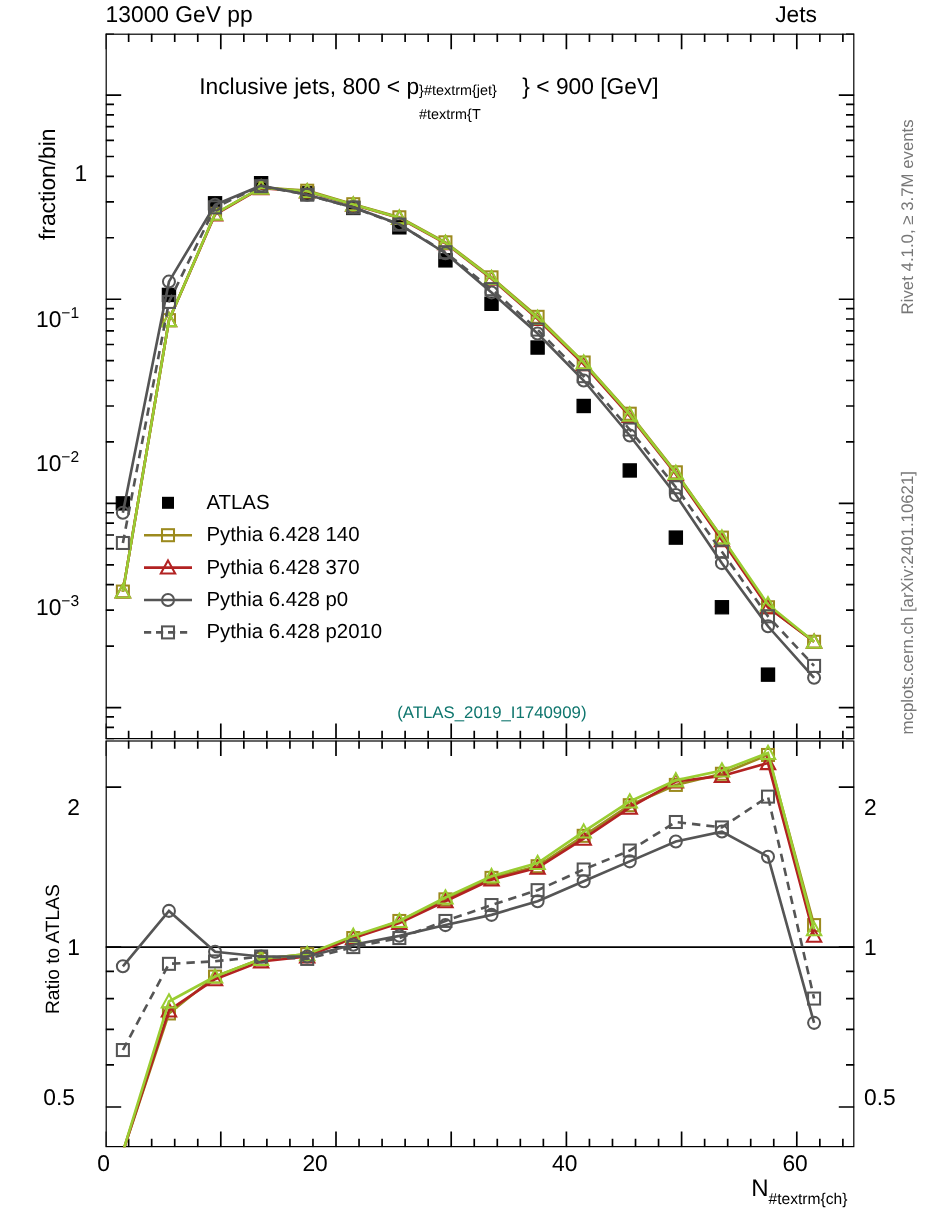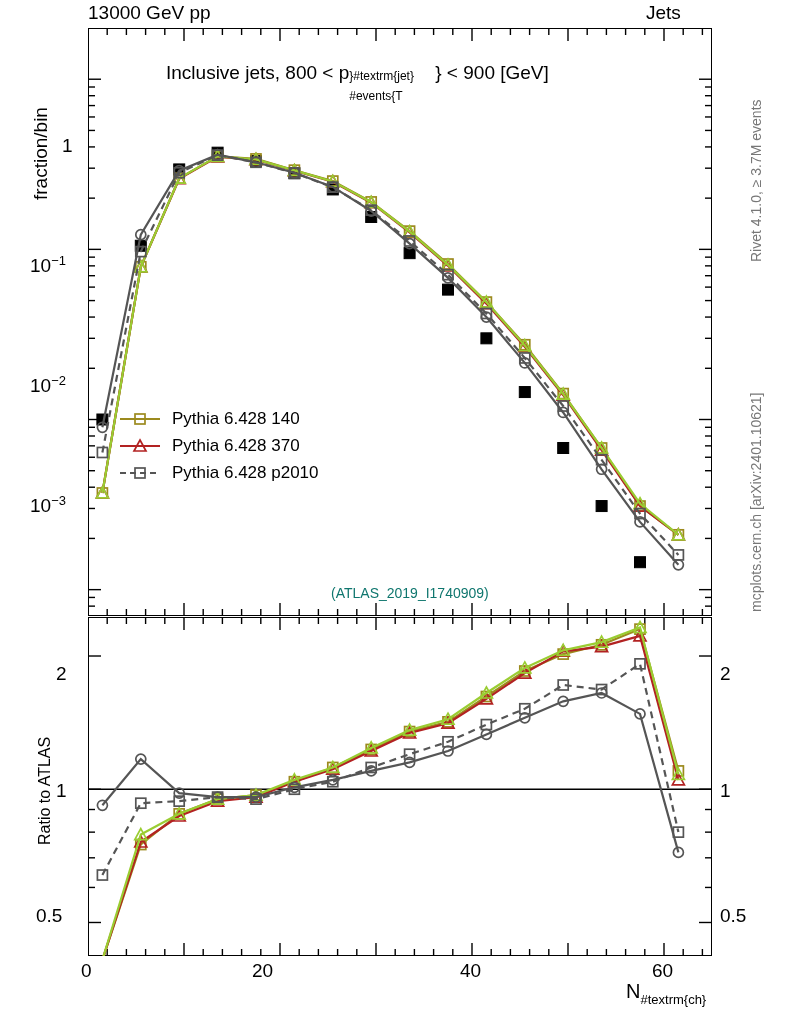--- a/index.html
+++ b/index.html
@@ -40,21 +40,21 @@
 
   <div class="txt rot90 axlbl" style="left:30px;top:200px;">fraction/bin</div>
 
   <div class="txt ticklbl" style="left:62px;top:135px;">1</div>
   <div class="txt ticklbl" style="left:30px;top:253px;">10<sup style="font-size:13px;">−1</sup></div>
   <div class="txt ticklbl" style="left:30px;top:373px;">10<sup style="font-size:13px;">−2</sup></div>
   <div class="txt ticklbl" style="left:30px;top:493px;">10<sup style="font-size:13px;">−3</sup></div>
 
   <div class="txt title" style="left:166px;top:62px;">
     <span>Inclusive jets, 800 &lt; p</span><span style="position:relative;display:inline-block;width:86px;">
-      <span class="sub" style="position:absolute;left:0;top:10px;">#events{T</span>
+      <span class="sub" style="position:absolute;left:0;top:10px;">#textrm{T</span>
       <span class="sub" style="position:absolute;left:0;top:-10px;">}#textrm{jet}</span>
     </span><span>} &lt; 900 [GeV]</span>
   </div>
 
   <div class="txt cap" style="left:331px;top:585px;">(ATLAS_2019_I1740909)</div>
 
   <svg id="mainsvg" style="position:absolute;left:88px;top:28px;" width="624" height="588">
       <g>
         <line x1="0" y1="588" x2="7" y2="588" stroke="#000" stroke-width="1.4"></line>
         <line x1="624" y1="588" x2="617" y2="588" stroke="#000" stroke-width="1.4"></line>
@@ -285,31 +285,44 @@
       <rect x="431.79999999999995" y="324.95721110998994" width="10" height="10" fill="none" stroke="#555555" stroke-width="1.7"></rect>
       <rect x="470.2" y="373.03032048667814" width="10" height="10" fill="none" stroke="#555555" stroke-width="1.7"></rect>
       <rect x="508.6" y="426.75328576597894" width="10" height="10" fill="none" stroke="#555555" stroke-width="1.7"></rect>
       <rect x="547" y="480.56416519656653" width="10" height="10" fill="none" stroke="#555555" stroke-width="1.7"></rect>
       <rect x="585.4" y="521.9152029083823" width="10" height="10" fill="none" stroke="#555555" stroke-width="1.7"></rect>
     </svg>
 
   <div id="legend" style="position:absolute;left:118px;top:405px;">
       <div style="display: flex; align-items: center; height: 27px;">
         <svg width="44" height="20">
+          <rect x="17" y="5" width="10" height="10" fill="#000000"></rect>
+        </svg>
+        <span class="legend-text" style="margin-left: 10px;">ATLAS</span>
+      </div>
+      <div style="display: flex; align-items: center; height: 27px;">
+        <svg width="44" height="20">
           <line x1="2" y1="10" x2="42" y2="10" stroke="#9c8a1e" stroke-width="2.2"></line>
           <rect x="17" y="5" width="10" height="10" fill="none" stroke="#9c8a1e" stroke-width="1.7"></rect>
         </svg>
         <span class="legend-text" style="margin-left: 10px;">Pythia 6.428 140</span>
       </div>
       <div style="display: flex; align-items: center; height: 27px;">
         <svg width="44" height="20">
           <line x1="2" y1="10" x2="42" y2="10" stroke="#b22222" stroke-width="2.2"></line>
           <polygon points="22,4 28,15 16,15" fill="none" stroke="#b22222" stroke-width="1.7"></polygon>
         </svg>
         <span class="legend-text" style="margin-left: 10px;">Pythia 6.428 370</span>
+      </div>
+      <div style="display: flex; align-items: center; height: 27px;">
+        <svg width="44" height="20">
+          <line x1="2" y1="10" x2="42" y2="10" stroke="#555555" stroke-width="2.2"></line>
+          <circle cx="22" cy="10" r="5" fill="none" stroke="#555555" stroke-width="1.7"></circle>
+        </svg>
+        <span class="legend-text" style="margin-left: 10px;">Pythia 6.428 p0</span>
       </div>
       <div style="display: flex; align-items: center; height: 27px;">
         <svg width="44" height="20">
           <line x1="2" y1="10" x2="42" y2="10" stroke="#555555" stroke-width="2.2" stroke-dasharray="6,4"></line>
           <rect x="17" y="5" width="10" height="10" fill="none" stroke="#555555" stroke-width="1.7"></rect>
         </svg>
         <span class="legend-text" style="margin-left: 10px;">Pythia 6.428 p2010</span>
       </div>
     </div>
 

